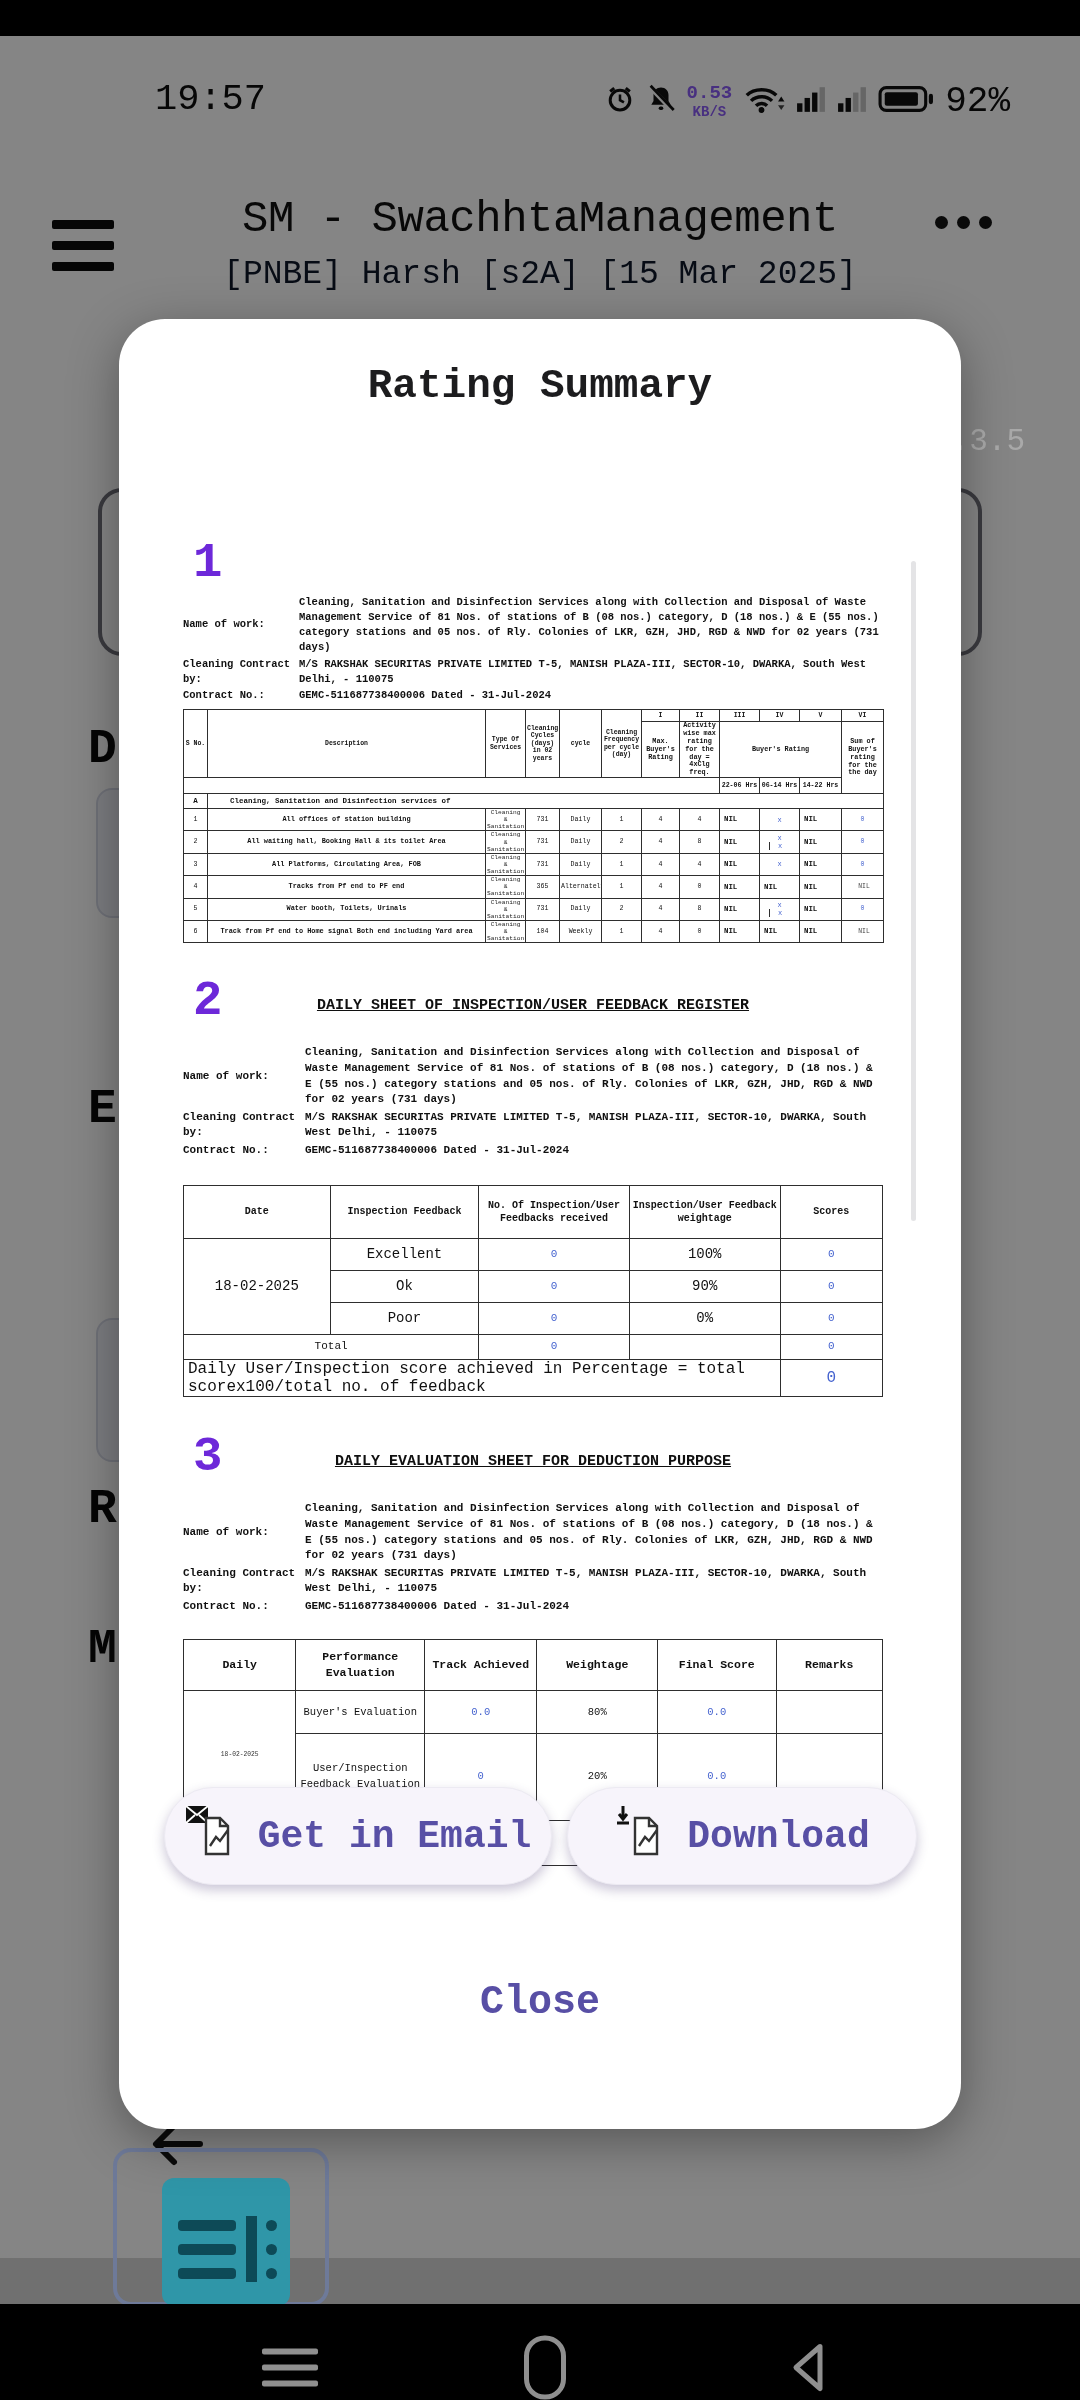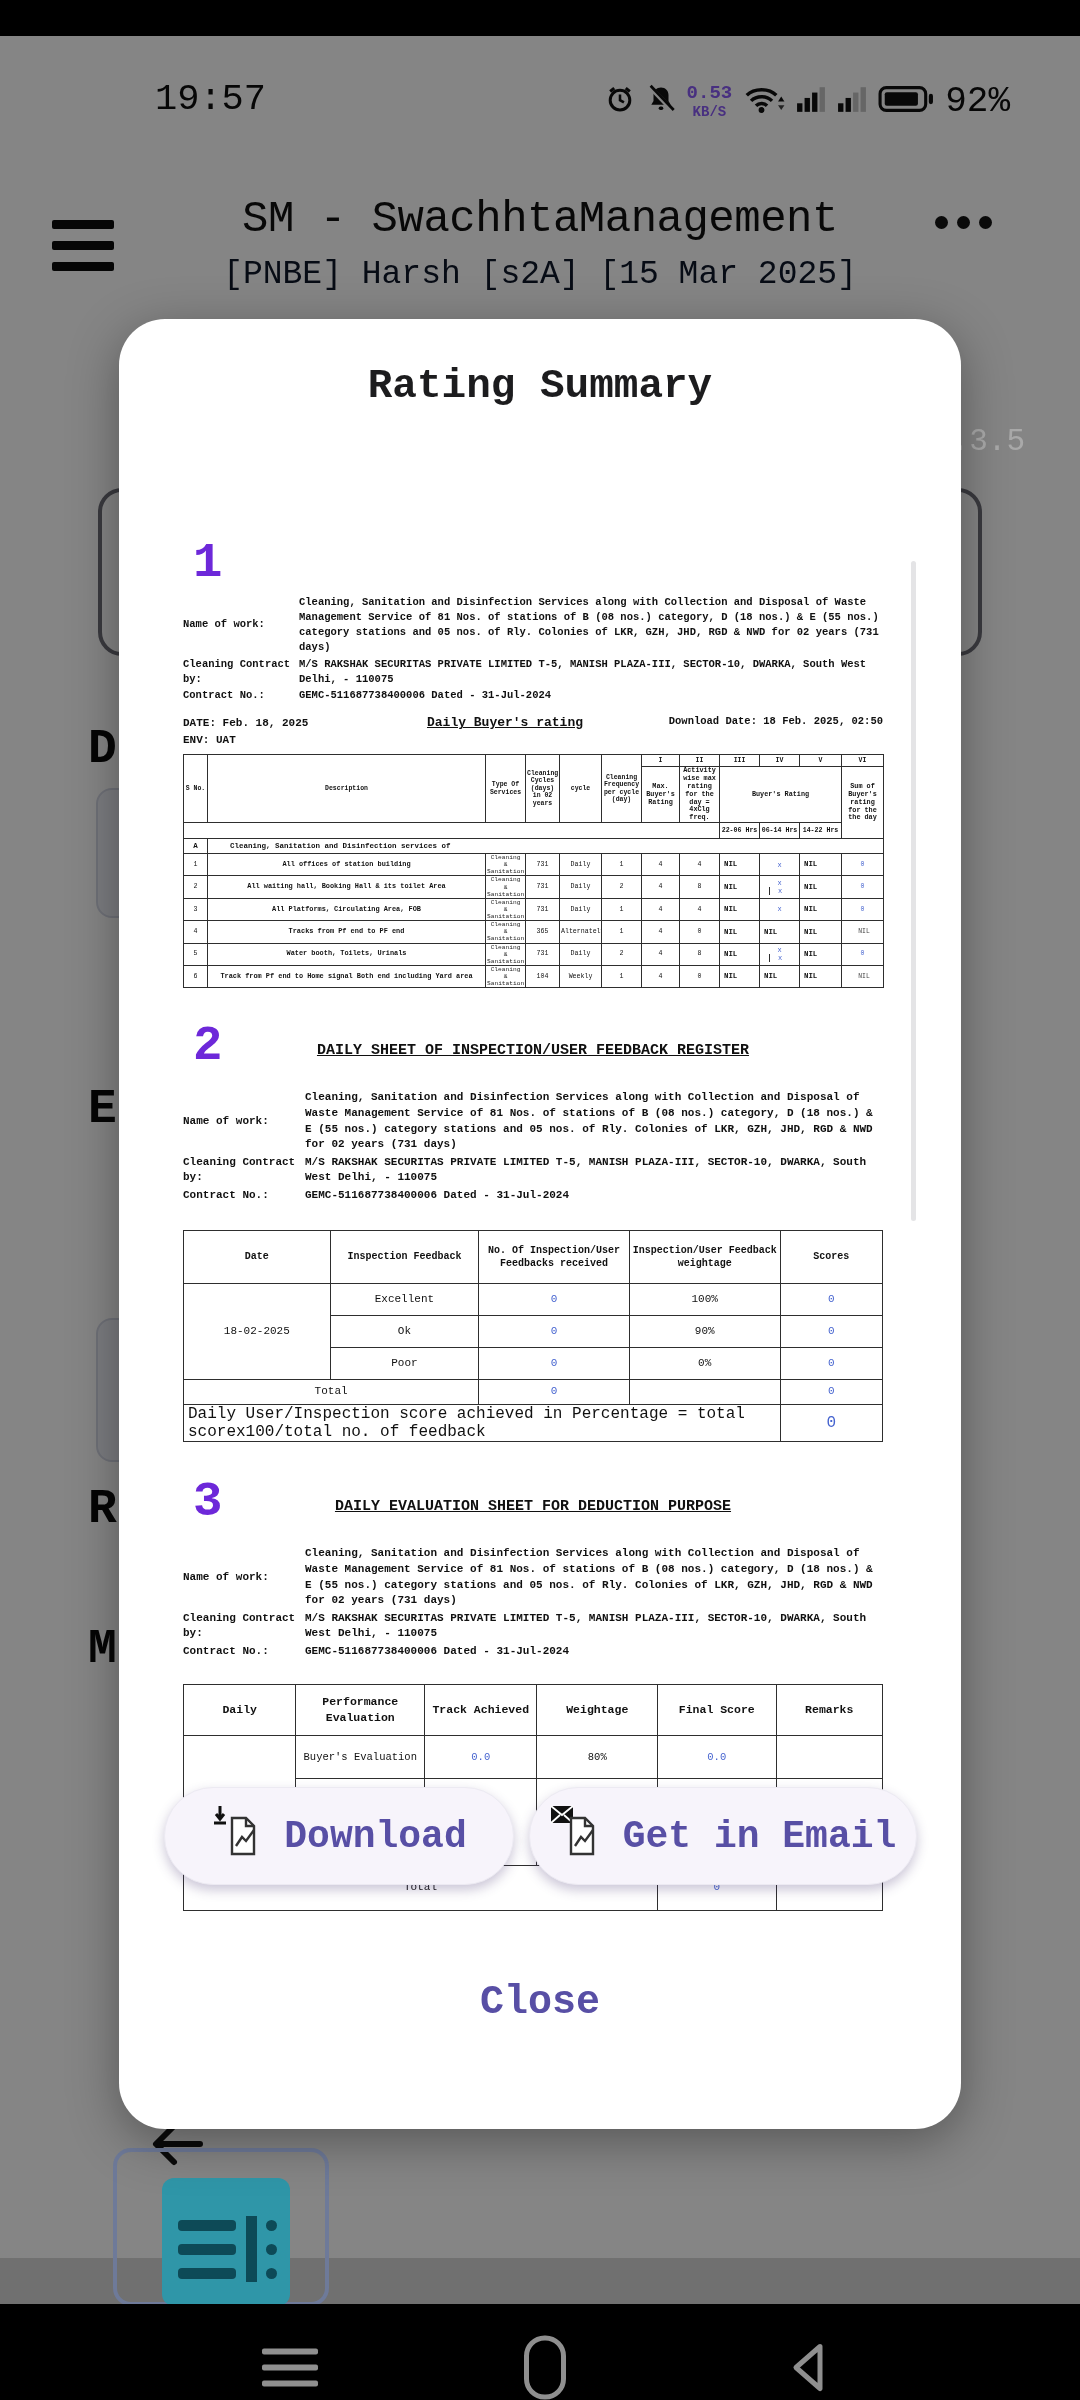--- a/index.html
+++ b/index.html
@@ -76,21 +76,21 @@
   .t1 .type{font-size:6.2px;color:#222;}
   .nil{font-weight:700;font-size:7.4px;text-align:left;padding-left:4px;}
   .nil.lt{font-weight:400;font-size:6.4px;color:#444;text-align:center;}
   .xm{color:#4563cf;font-size:7px;}
   td.split{padding:0;}
   td.split .half{display:inline-block;width:49%;color:#4563cf;font-size:7px;}
   td.split .half + .half{border-left:1px solid #2e2e2e;}
   .blue{color:#4563cf;}
   .t2{margin-top:26px;}
   .t2 th{height:52px;font-weight:700;font-size:10px;line-height:1.3;}
-  .t2 td{font-size:11px;height:31px;}
+  .t2 td{font-size:14px;height:31px;}
   .t2 td.blue{font-size:11px;}
   .t2 .tot td{height:24px;font-size:11px;}
   .t2 .foot td{height:21px;font-size:16px;}
   .t2 .fl{text-align:left;padding-left:4px;}
   .t3{margin-top:24px;}
   .t3 th{height:50px;font-weight:700;font-size:11.5px;line-height:1.35;}
   .t3 td{font-size:10.5px;}
   .t3 .r1 td{height:42px;}
   .t3 .r2 td{height:86px;line-height:1.5;}
   .t3 .dt{font-size:6.3px;color:#333;}
@@ -228,28 +228,20 @@
   <div class="sec-head">
     <div class="sec-num">1</div>
   </div>
   <div class="meta">
             <div class="mlabel">Name of work:</div>
             <div class="mval">Cleaning, Sanitation and Disinfection Services along with Collection and Disposal of Waste Management Service of 81 Nos. of stations of B (08 nos.) category, D (18 nos.) &amp; E (55 nos.) category stations and 05 nos. of Rly. Colonies of LKR, GZH, JHD, RGD &amp; NWD for 02 years (731 days)</div>
             <div class="mlabel">Cleaning Contract by:</div>
             <div class="mval">M/S RAKSHAK SECURITAS PRIVATE LIMITED T-5, MANISH PLAZA-III, SECTOR-10, DWARKA, South West Delhi, - 110075</div>
             <div class="mlabel">Contract No.:</div>
             <div class="mval">GEMC-511687738400006 Dated - 31-Jul-2024</div>
-          </div>
-          <div class="dateline">
-      <div class="dl-left">
-              <div>DATE: Feb. 18, 2025</div>
-              <div>ENV: UAT</div>
-            </div>
-      <div class="dl-center">Daily Buyer's rating</div>
-      <div class="dl-right">Download Date: 18 Feb. 2025, 02:50</div>
           </div>
           <table class="t1">
             <colgroup>
               <col style="width:24px">
               <col style="width:278px">
               <col style="width:40px">
               <col style="width:34px">
               <col style="width:42px">
               <col style="width:40px">
               <col style="width:38px">
@@ -491,42 +483,42 @@
                 <td class="blue">0</td>
                 <td></td>
               </tr>
     </tbody>
           </table>
         </section>
       </div>
     <div class="doc-scrollbar"></div>
 
     <div class="btn-row">
-      <button class="pill dl">
-        <span>
-          <svg width="58" height="58" viewBox="0 0 58 58">
-              <path d="M10 4v12 M6 12l4 5 4-5 M4 21h12" fill="none" stroke="#111" stroke-width="3"></path>
-              <path d="M22 16h14l8 8v28H22z" fill="#fff" stroke="#333" stroke-width="2.4"></path>
-              <path d="M36 16v8h8" fill="none" stroke="#333" stroke-width="2.4"></path>
-              <path d="M26 44l6-9 4 4 8-11" fill="none" stroke="#333" stroke-width="2.4"></path>
-            </svg>
-        </span>
-        <span>Download</span>
-      </button>
       <button class="pill em">
         <span>
           <svg width="58" height="58" viewBox="0 0 58 58">
               <rect x="2" y="4" width="22" height="17" fill="#111"></rect>
               <path d="M2 4l11 9 11-9 M2 21l9-8 M24 21l-9-8" stroke="#fff" stroke-width="1.8" fill="none"></path>
               <path d="M22 16h14l8 8v28H22z" fill="#fff" stroke="#333" stroke-width="2.4"></path>
               <path d="M36 16v8h8" fill="none" stroke="#333" stroke-width="2.4"></path>
               <path d="M26 44l6-9 4 4 8-11" fill="none" stroke="#333" stroke-width="2.4"></path>
             </svg>
         </span>
         <span>Get in Email</span>
+      </button>
+      <button class="pill dl">
+        <span>
+          <svg width="58" height="58" viewBox="0 0 58 58">
+              <path d="M10 4v12 M6 12l4 5 4-5 M4 21h12" fill="none" stroke="#111" stroke-width="3"></path>
+              <path d="M22 16h14l8 8v28H22z" fill="#fff" stroke="#333" stroke-width="2.4"></path>
+              <path d="M36 16v8h8" fill="none" stroke="#333" stroke-width="2.4"></path>
+              <path d="M26 44l6-9 4 4 8-11" fill="none" stroke="#333" stroke-width="2.4"></path>
+            </svg>
+        </span>
+        <span>Download</span>
       </button>
     </div>
 
     <button class="close-btn">Close</button>
   </div>
 
   <div class="navbar">
     <span class="nav-ic" style="left:290px">
       <svg width="64" height="50" viewBox="0 0 64 50">
           <rect x="4" y="6" width="56" height="6" rx="2" fill="#8f8f8f"></rect>

